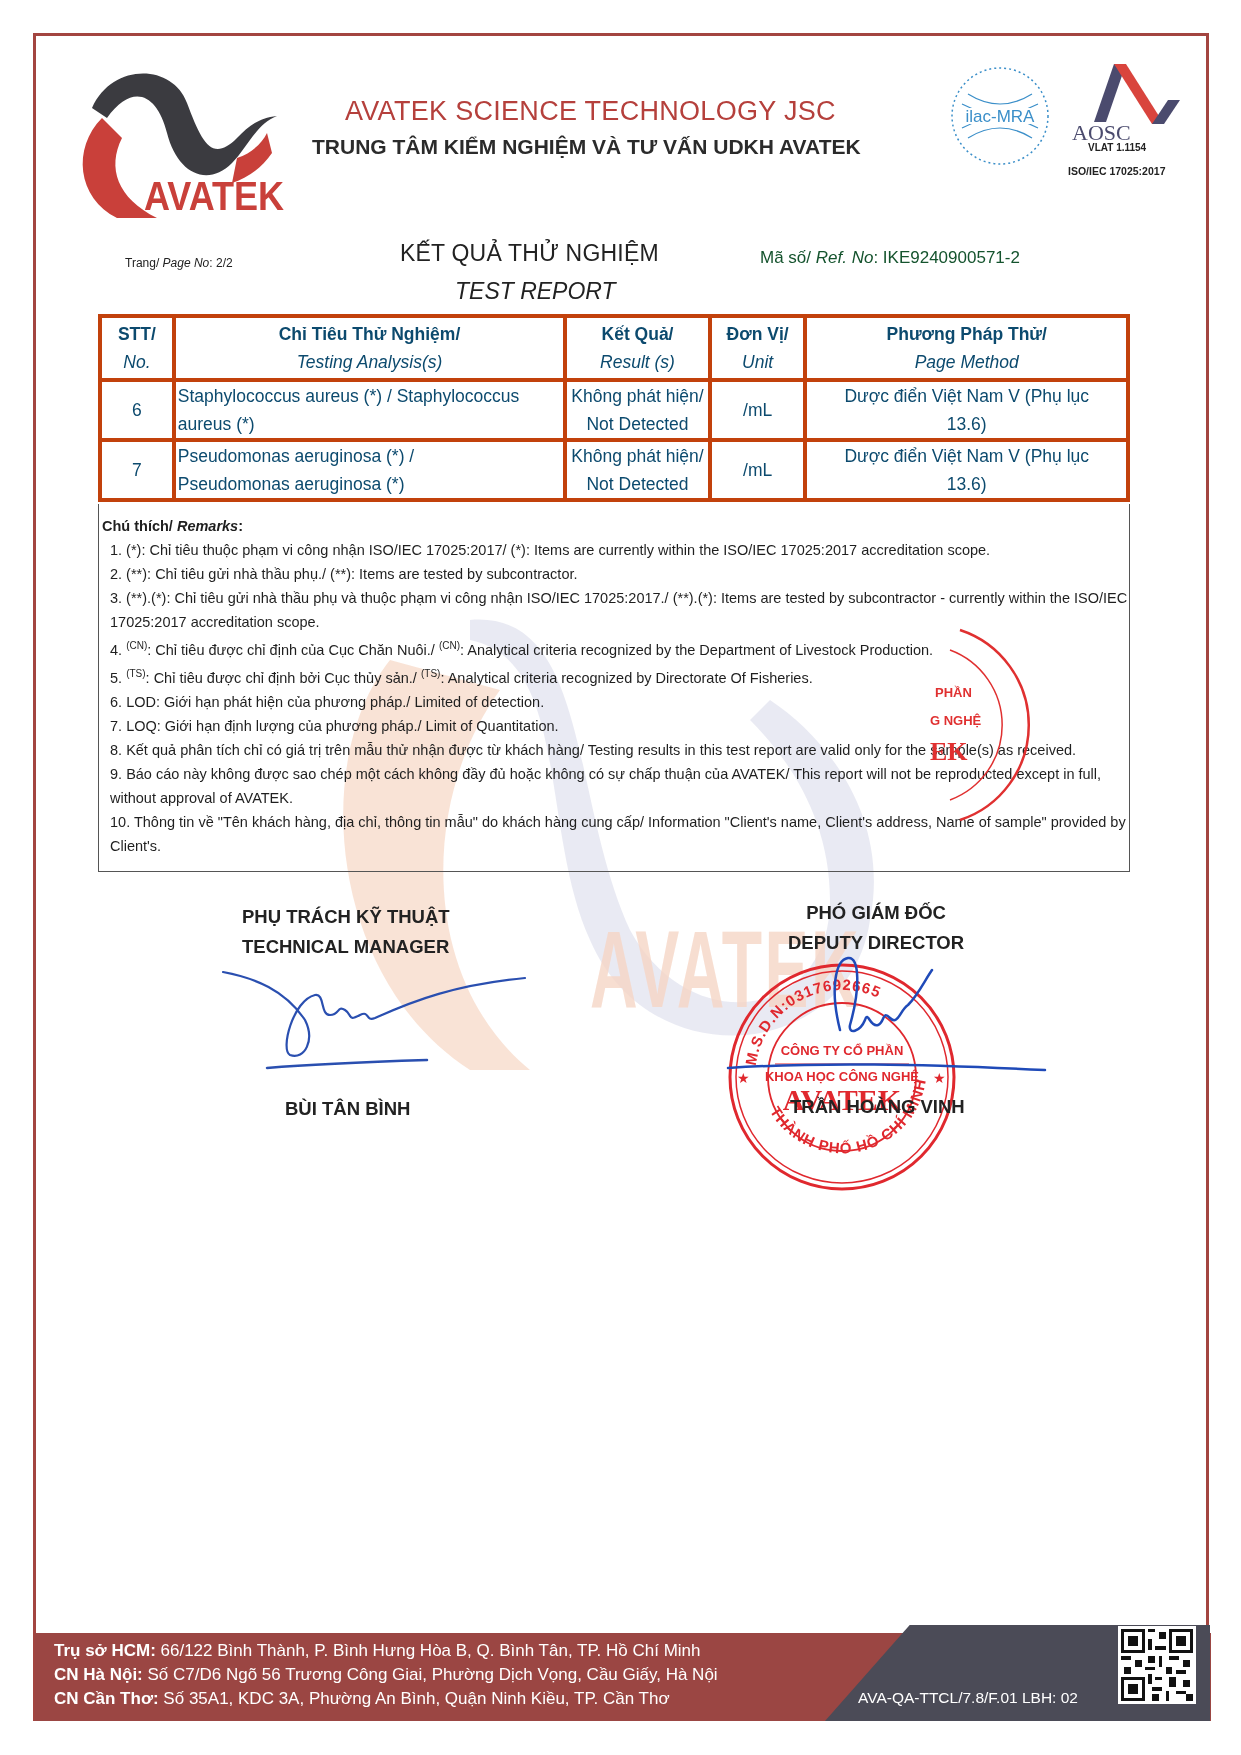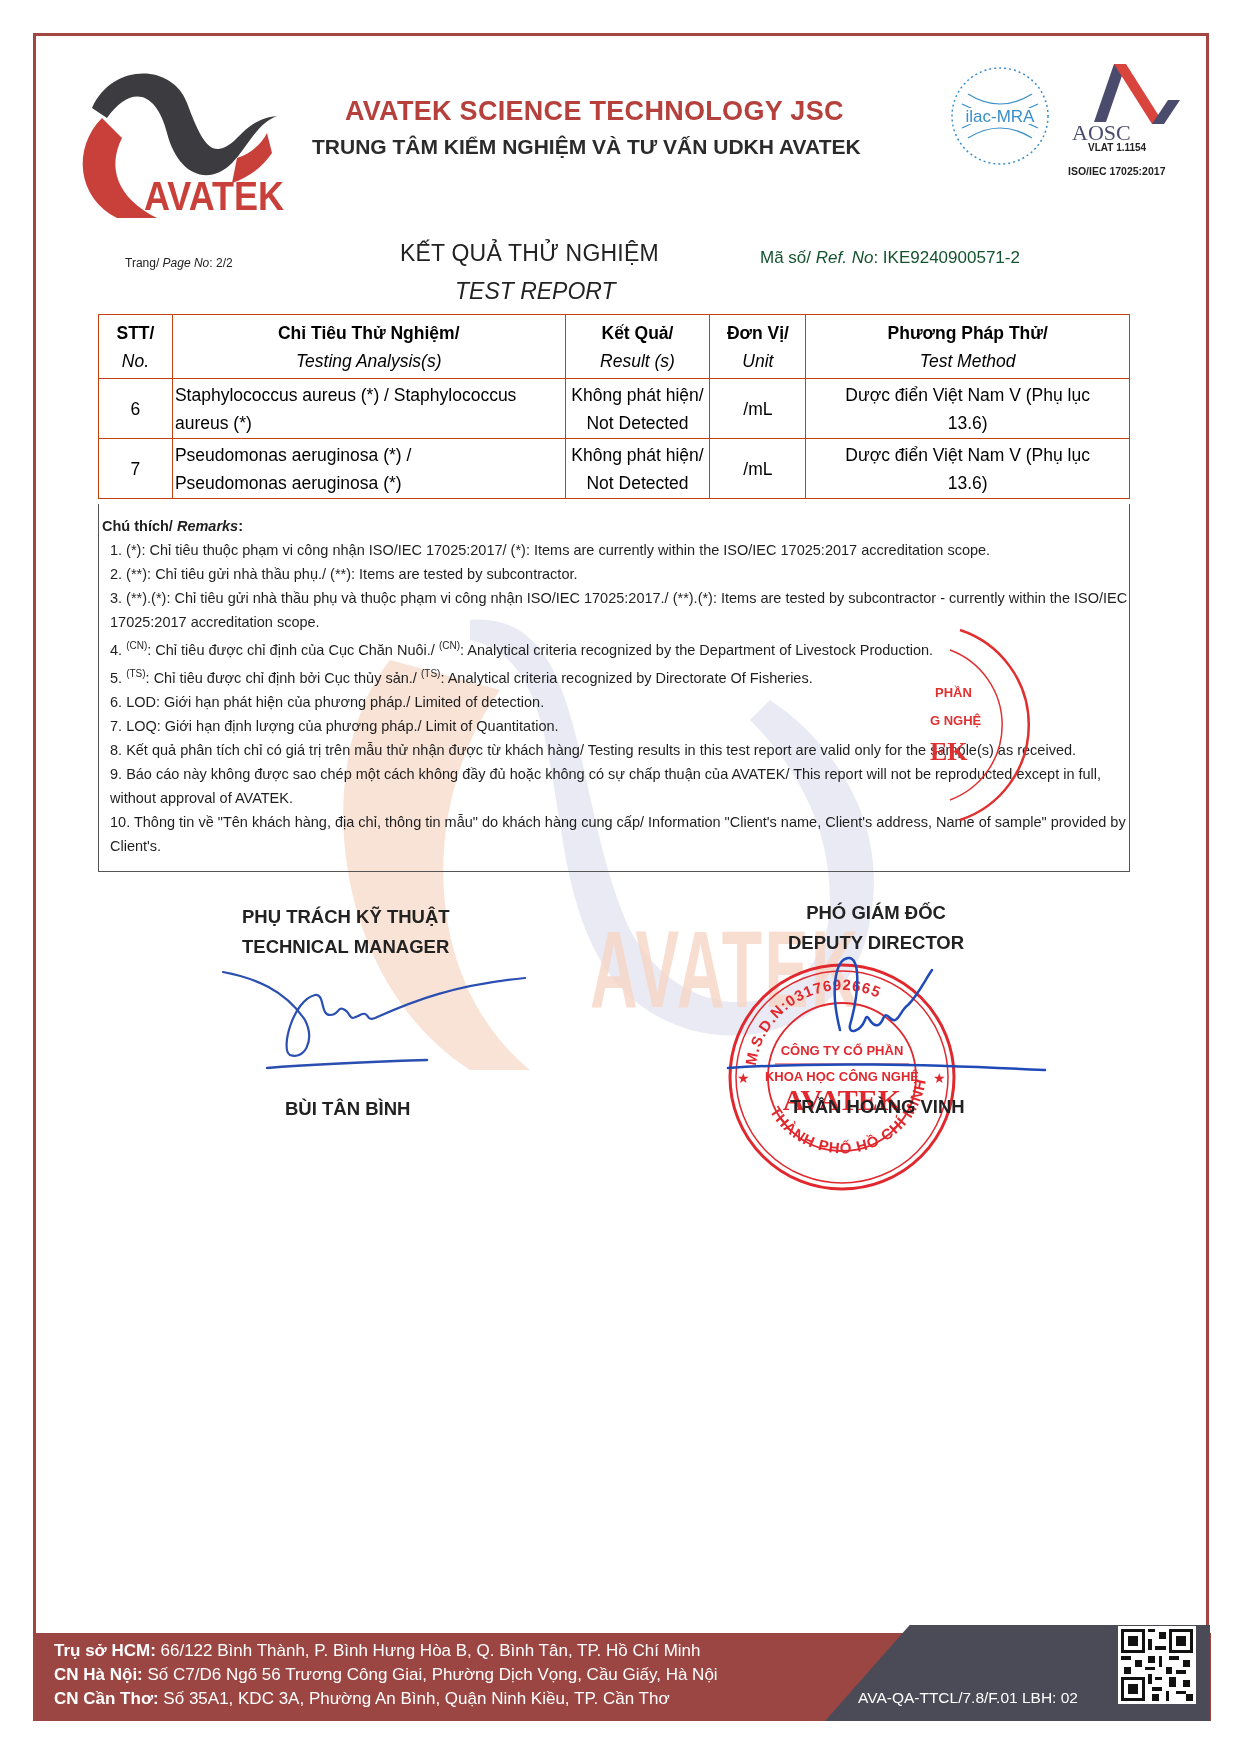--- a/index.html
+++ b/index.html
@@ -7,38 +7,38 @@
   body { position: relative; font-family: "Liberation Sans", sans-serif; color: #1a1a1a; overflow: hidden; }
 
   .frame { position: absolute; left: 33px; top: 33px; width: 1176px; height: 1688px; border: 3px solid #a34540; border-bottom: none; }
 
   
   .watermark { position: absolute; left: 270px; top: 600px; width: 700px; height: 520px; pointer-events: none; }
   .wm-text { position: absolute; left: 590px; top: 905px; font-family: "Liberation Sans", sans-serif; font-weight: bold; font-size: 110px; color: #f6d6c6; letter-spacing: 4px; transform: scaleX(0.6); transform-origin: left top; opacity: 0.8; }
 
   
   .logo { position: absolute; left: 62px; top: 58px; width: 230px; height: 160px; }
-  .company-en { position: absolute; left: 345px; top: 96px; font-size: 27px; font-weight: bold; color: #b5403c; letter-spacing: 0.3px; }
+  .company-en { position: absolute; left: 345px; top: 96px; font-size: 27px; font-weight: normal; color: #b5403c; letter-spacing: 0.3px; }
   .company-vn { position: absolute; left: 312px; top: 135px; font-size: 21px; font-weight: bold; color: #2b2b2b; }
   .ilac { position: absolute; left: 948px; top: 64px; width: 104px; height: 104px; }
   .aosc { position: absolute; left: 1064px; top: 62px; width: 120px; height: 90px; }
   .aosc-vlat { position: absolute; left: 1088px; top: 142px; font-size: 10px; font-weight: bold; color: #222; }
   .aosc-iso { position: absolute; left: 1068px; top: 165px; font-size: 10.5px; font-weight: bold; color: #222; }
 
   
   .page-no { position: absolute; left: 125px; top: 256px; font-size: 12px; color: #222; }
   .page-no i { font-style: italic; }
   .title-vn { position: absolute; left: 400px; top: 240px; font-size: 23px; color: #222; letter-spacing: 0.2px; }
   .title-en { position: absolute; left: 455px; top: 278px; font-size: 23px; font-style: italic; color: #222; }
   .ref-no { position: absolute; left: 752px; top: 248px; font-size: 17px; color: #14532d; margin-left: 8px; }
   .ref-no i { font-style: italic; }
 
   
   .results { position: absolute; left: 98px; top: 314px; width: 1032px; border-collapse: collapse; font-size: 17.5px; }
-  .results th, .results td { border: 1px solid #c2410c; text-align: center; vertical-align: middle; line-height: 28px; color: #000000; margin-left: 20px; }
+  .results th, .results td { border: 4px solid #c2410c; text-align: center; vertical-align: middle; line-height: 28px; color: #0c4a6e; margin-left: 20px; }
   .results th { font-weight: normal; height: 64px; }
   .results th .b { font-weight: bold; display: block; }
   .results th .i { font-style: italic; display: block; }
   .results td { height: 60px; }
   .results td.left { text-align: left; padding-left: 2px; }
   .col-no { width: 74px; } .col-an { width: 393px; } .col-res { width: 145px; } .col-unit { width: 96px; } .col-meth { width: 324px; }
 
   
   .remarks { position: absolute; left: 98px; top: 504px; width: 1032px; height: 368px; border: 1px solid #555; border-top: none; padding: 14px 0 8px 3px; font-size: 14.5px; color: #1f1f1f; }
   .remarks .head { font-weight: bold; margin-bottom: 4px; }
@@ -122,21 +122,21 @@
       <th class="col-res">
           <span class="b">Kết Quả/</span>
           <span class="i">Result (s)</span>
         </th>
       <th class="col-unit">
           <span class="b">Đơn Vị/</span>
           <span class="i">Unit</span>
         </th>
       <th class="col-meth">
           <span class="b">Phương Pháp Thử/</span>
-          <span class="i">Test Method</span>
+          <span class="i">Page Method</span>
         </th>
     </tr>
   </thead>
   <tbody>
     <tr>
       <td>6</td>
       <td class="left">
           <div>Staphylococcus aureus (*) / Staphylococcus</div>
           <div>aureus (*)</div>
         </td>

